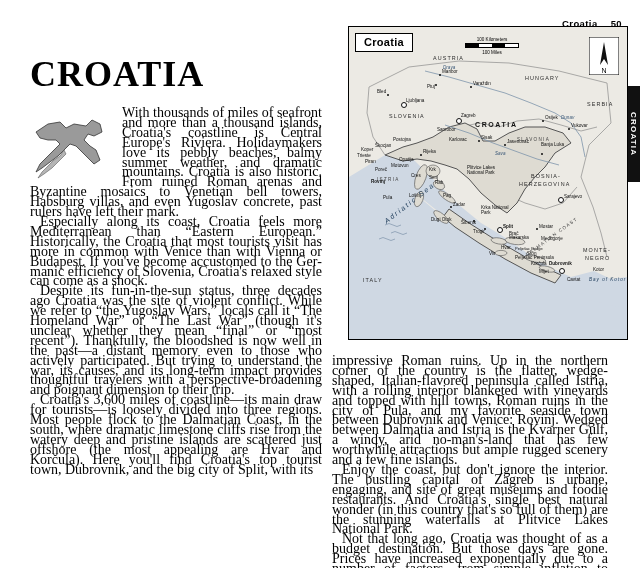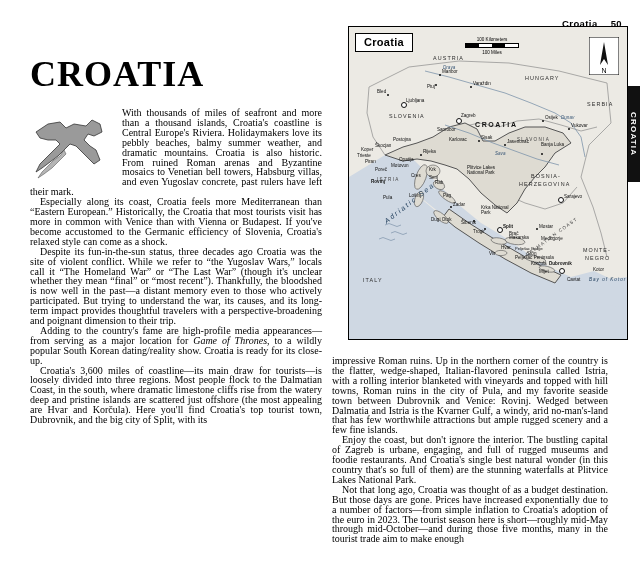--- a/index.html
+++ b/index.html
@@ -63,21 +63,21 @@
   }
   .thumb-map{
     float:left;
     width:82px;
     height:74px;
     margin:2px 10px 2px 0;
     position:relative;
   }
   .thumb-map svg{display:block;}
   .body-text{
-    font-size:10px;
+    font-size:14px;
     line-height:9.9px;
     text-align:justify;
     hyphens:auto;
     -webkit-hyphens:auto;
   }
   .body-text p{margin:0;text-indent:10px;}
   .body-text p.first{text-indent:0;}
   .body-text i{font-style:italic;}
   
   .col-right{
@@ -182,28 +182,27 @@
       <div class="thumb-map">
         <svg width="82" height="74" viewBox="0 0 82 74" xmlns="http://www.w3.org/2000/svg">
           <rect width="82" height="74" fill="#ffffff"></rect>
           <path d="M6,22 L18,14 L30,12 L36,18 L44,14 L56,16 L62,10 L70,14 L72,22 L64,26 L58,24 L54,30 L60,36 L66,40 L70,50 L64,54 L58,48 L52,42 L46,36 L40,34 L34,40 L28,46 L20,52 L12,58 L6,62 L10,54 L18,46 L24,40 L30,34 L26,30 L18,30 L10,28 Z" fill="#9a9a9a" stroke="#333" stroke-width="0.8"></path>
           <path d="M34,40 L30,46 L24,50 L18,56 L12,62 L8,68 L14,64 L22,58 L30,50 L36,44 Z" fill="#b5b5b5" stroke="#444" stroke-width="0.5"></path>
         </svg>
       </div>
       <p class="first">With thousands of miles of seafront and more than a thousand islands, Croatia's coastline is Central Europe's Riviera. Holidaymakers love its pebbly beaches, balmy summer weather, and dramatic mountains. Croatia is also his­toric. From ruined Roman arenas and Byzan­tine mosaics to Venetian bell towers, Habsburg villas, and even Yugoslav concrete, past rulers have left their mark.</p>
       <p>Especially along its coast, Croatia feels more Mediterranean than “Eastern European.” Historically, the Croatia that most tourists visit has more in common with Venice than with Vienna or Budapest. If you've become accustomed to the Ger­manic efficiency of Slovenia, Croatia's relaxed style can come as a shock.</p>
       <p>Despite its fun-in-the-sun status, three decades ago Croatia was the site of violent conflict. While we refer to “the Yugoslav Wars,” locals call it “The Homeland War” or “The Last War” (though it's unclear whether they mean “final” or “most recent”). Thankfully, the bloodshed is now well in the past—a dis­tant memory even to those who actively participated. But trying to understand the war, its causes, and its long-term impact provides thoughtful travelers with a perspective-broadening and poignant dimension to their trip.</p>
-      <p>Adding to the country's fame are high-profile media appear­ances—from serving as a major location for <i>Game of Thrones</i>, to a wildly popular South Korean dating/reality show. Croatia is ready for its close-up.</p>
       <p>Croatia's 3,600 miles of coastline—its main draw for tour­ists—is loosely divided into three regions. Most people flock to the Dalmatian Coast, in the south, where dramatic limestone cliffs rise from the watery deep and pristine islands are scattered just offshore (the most appealing are Hvar and Korčula). Here you'll find Croa­tia's top tourist town, Dubrovnik, and the big city of Split, with its</p>
     </div>
   </div>
 
   <div class="col-right body-text">
     <p class="first">impressive Roman ruins. Up in the northern corner of the country is the flatter, wedge-shaped, Italian-flavored peninsula called Is­tria, with a rolling interior blanketed with vineyards and topped with hill towns, Roman ruins in the city of Pula, and my favorite seaside town between Dubrovnik and Venice: Rovinj. Wedged be­tween Dalmatia and Istria is the Kvarner Gulf, a windy, arid no-man's-land that has few worthwhile attractions but ample rugged scenery and a few fine islands.</p>
-    <p>Enjoy the coast, but don't ignore the interior. The bustling capital of Zagreb is urbane, engaging, and full of rugged museums and foodie restaurants. And Croatia's single best natural wonder (in this country that's so full of them) are the stunning waterfalls at Plitvice Lakes National Park.</p>
+    <p>Enjoy the coast, but don't ignore the interior. The bustling capital of Zagreb is urbane, engaging, and site of great museums and foodie restaurants. And Croatia's single best natural wonder (in this country that's so full of them) are the stunning waterfalls at Plitvice Lakes National Park.</p>
     <p>Not that long ago, Croatia was thought of as a budget des­tination. But those days are gone. Prices have increased expo­nentially due to a number of factors—from simple inflation to Croatia's adoption of the euro in 2023. The tourist season here is short—roughly mid-May through mid-October—and during those five months, many in the tourist trade aim to make enough</p>
   </div>
 
   <div class="map-box">
 
     <svg width="278" height="312" viewBox="0 0 278 312" xmlns="http://www.w3.org/2000/svg" style="position:absolute;left:0;top:0;">
       <rect width="278" height="312" fill="#eceae4"></rect>
 
       <path d="M0,300 L0,150 L40,140 L70,170 L100,195 L130,212 L170,236 L210,258 L240,270 L278,280 L278,312 L0,312 Z" fill="#cfd8e3"></path>
       <path d="M0,150 L36,128 L60,128 L72,140 L92,160 L110,178 L132,196 L152,208 L178,226 L200,240 L222,250 L245,244 L262,252 L278,250 L278,282 L236,272 L196,252 L160,232 L126,210 L96,190 L66,166 L36,146 Z" fill="#cfd8e3"></path>

